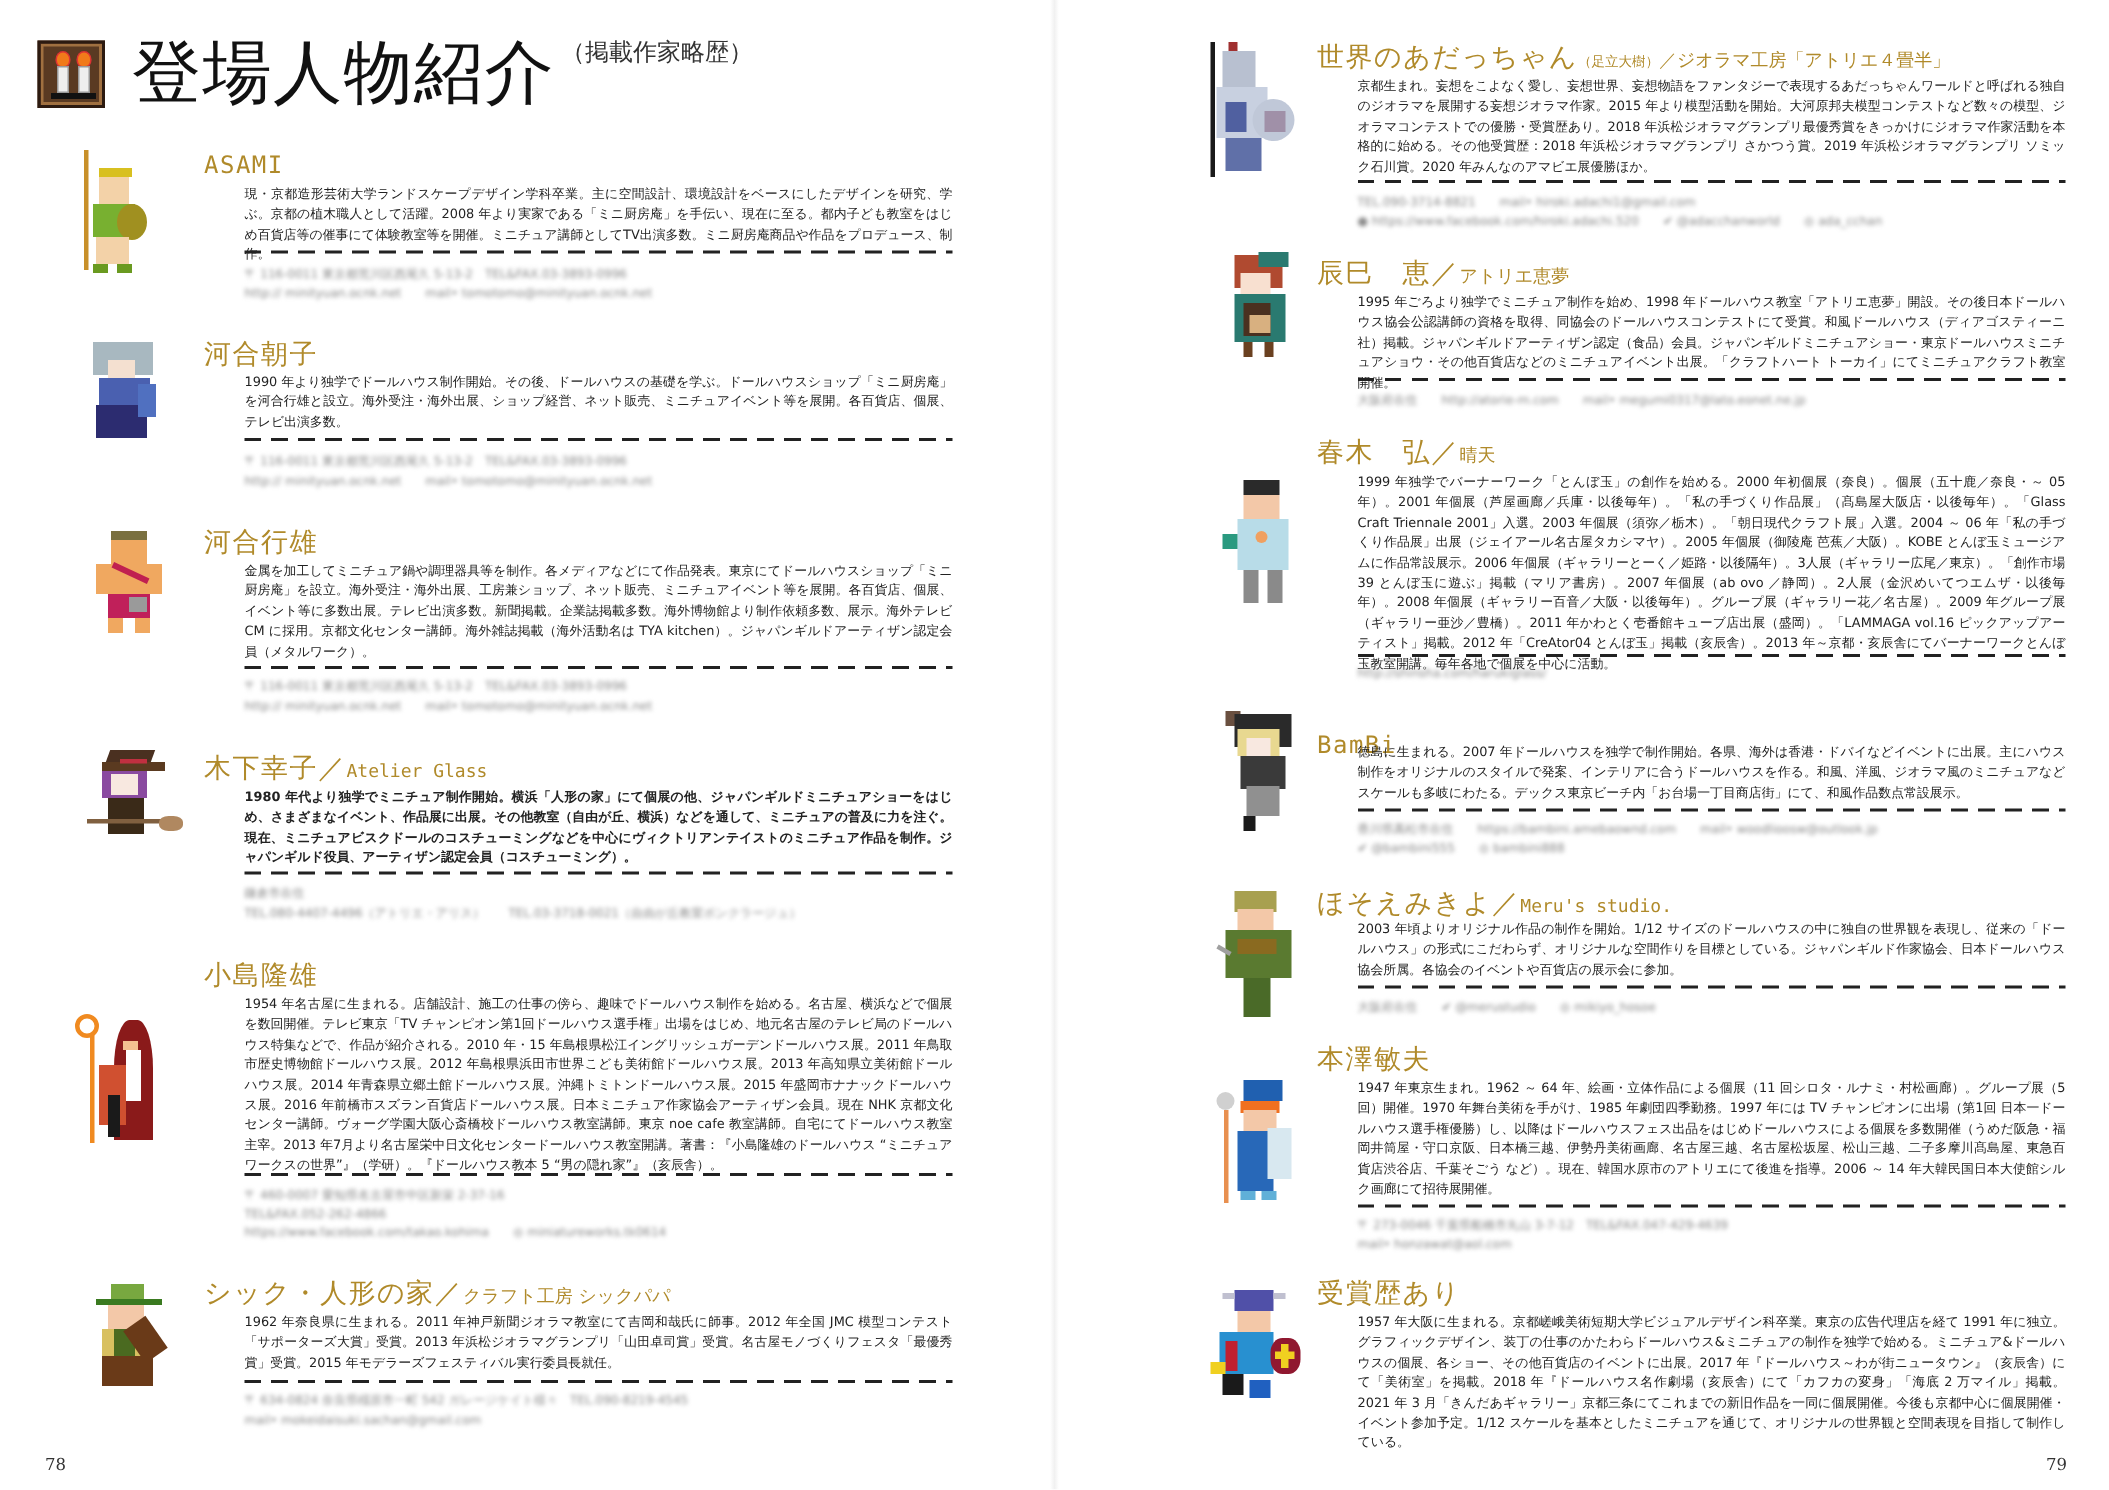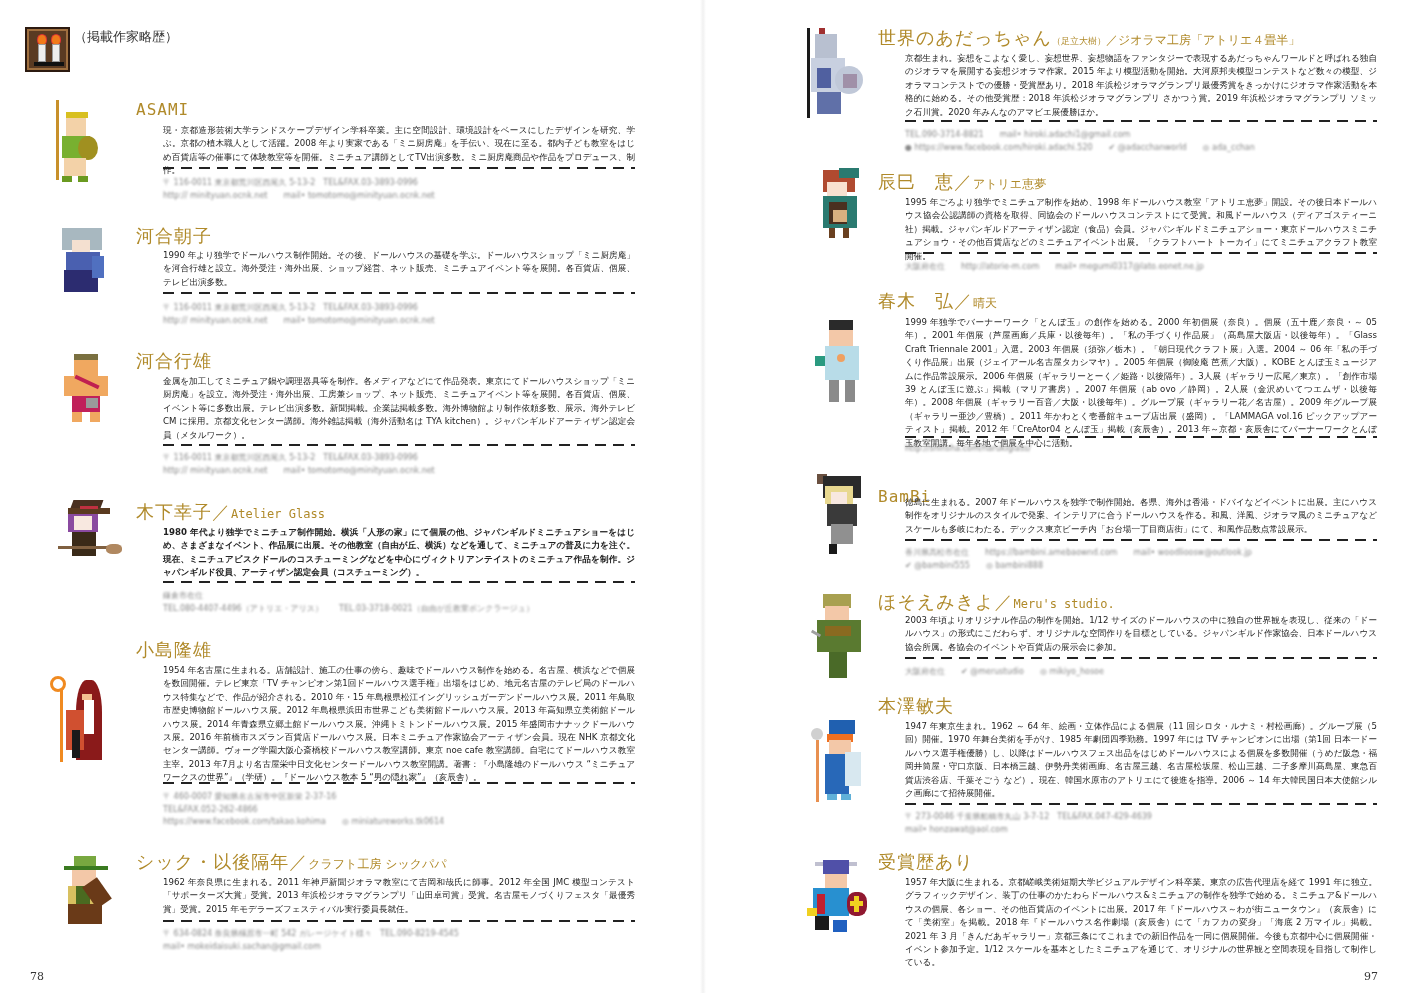--- a/index.html
+++ b/index.html
@@ -17,21 +17,21 @@
   .header-icon { width: 45px; height: 45px; background: #5a3a22; border: 2px solid #2c1a10;
                  box-shadow: inset 0 0 0 2px #a07040; position: relative; }
   .candle { position: absolute; bottom: 8px; width: 8px; height: 18px; background: #eee; border: 1px solid #999; }
   .candle.c1 { left: 11px; } .candle.c2 { left: 25px; }
   .flame { position: absolute; bottom: 26px; width: 8px; height: 9px; background: #f07a1a;
            border-radius: 50% 50% 40% 40%; box-shadow: 0 0 0 1px #d33; }
   .flame.f1 { left: 11px; } .flame.f2 { left: 25px; }
   .candle-base { position: absolute; bottom: 4px; left: 7px; width: 30px; height: 4px; background: #111; }
   .header-title { font-family: "DejaVu Sans Mono", monospace; font-size: 46px; font-weight: 300; letter-spacing: 1px;
                   color: #111; margin-left: 18px; line-height: 48px; }
-  .header-sub { font-size: 13px; color: #333; margin-left: 4px; margin-bottom: 26px; }
+  .header-sub { font-size: 16px; color: #333; margin-left: 4px; margin-bottom: 26px; }
 
   
   .entry { position: absolute; }
   .avatar { position: absolute; width: 70px; height: 90px; }
   .name-line { position: absolute; white-space: nowrap; color: #b08a2a; }
   .name { font-size: 18px; letter-spacing: 1px; }
   .name.mono { font-family: "DejaVu Sans Mono", monospace; font-size: 16px; }
   .name-sub { font-size: 12px; text-align: center; }
   .name-sub.mono { font-family: "DejaVu Sans Mono", monospace; font-size: 12px; }
   .name-note { font-size: 9px; }
@@ -52,20 +52,21 @@
 <div class="page page-left">
 
   <div class="header">
     <div class="header-icon">
       <div class="flame f1"></div>
       <div class="flame f2"></div>
       <div class="candle c1"></div>
       <div class="candle c2"></div>
       <div class="candle-base"></div>
     </div>
+    <span class="header-title">登場人物紹介</span>
     <span class="header-sub">（掲載作家略歴）</span>
   </div>
 
   <div class="entry" style="left:0;top:0;">
     <div class="avatar" style="left:48px;top:100px;">
       <div class="px" style="left:8px;top:0;width:3px;height:80px;background:#c8902a;"></div>
       <div class="px" style="left:18px;top:12px;width:22px;height:6px;background:#d8c020;"></div>
       <div class="px" style="left:18px;top:18px;width:20px;height:18px;background:#f3d2a8;"></div>
       <div class="px" style="left:14px;top:36px;width:28px;height:22px;background:#78b030;"></div>
       <div class="px" style="left:30px;top:36px;width:20px;height:24px;background:#a09020;border-radius:50%;"></div>
@@ -173,21 +174,21 @@
     <div class="avatar" style="left:58px;top:856px;">
       <div class="px" style="left:6px;top:10px;width:44px;height:4px;background:#3a7a20;"></div>
       <div class="px" style="left:16px;top:0;width:22px;height:10px;background:#78a840;"></div>
       <div class="px" style="left:14px;top:14px;width:24px;height:16px;background:#f3c8a8;"></div>
       <div class="px" style="left:10px;top:30px;width:30px;height:18px;background:#d8c060;"></div>
       <div class="px" style="left:18px;top:30px;width:14px;height:18px;background:#4a6a20;"></div>
       <div class="px" style="left:30px;top:24px;width:18px;height:26px;background:#6a3a18;transform:rotate(-35deg);"></div>
       <div class="px" style="left:10px;top:48px;width:34px;height:20px;background:#6a3a18;"></div>
     </div>
     <div class="name-line" style="left:136px;top:850px;">
-      <span class="name">シック・以後隔年／</span><span class="name-sub">クラフト工房 シックパパ</span>
+      <span class="name">シック・人形の家／</span><span class="name-sub">クラフト工房 シックパパ</span>
     </div>
     <div class="bio" style="left:163px;top:876px;width:472px;">1962 年奈良県に生まれる。2011 年神戸新聞ジオラマ教室にて吉岡和哉氏に師事。2012 年全国 JMC 模型コンテスト「サポーターズ大賞」受賞。2013 年浜松ジオラマグランプリ「山田卓司賞」受賞。名古屋モノづくりフェスタ「最優秀賞」受賞。2015 年モデラーズフェスティバル実行委員長就任。</div>
     <div class="dash" style="left:163px;top:920px;width:472px;"></div>
     <div class="contact" style="left:163px;top:928px;">
       <div>〒 634-0824 奈良県橿原市一町 542 ガレージケイト様々　TEL.090-8219-4545</div>
       <div>mail• mokeidaisuki.sachan@gmail.com</div>
     </div>
   </div>
 
   <div class="pagenum" style="left:30px;">78</div>
@@ -337,14 +338,14 @@
       <div class="px" style="left:8px;top:56px;width:14px;height:14px;background:#1a1a1a;"></div>
       <div class="px" style="left:26px;top:60px;width:14px;height:12px;background:#2060c0;"></div>
       <div class="px" style="left:0;top:48px;width:10px;height:8px;background:#f0d020;"></div>
     </div>
     <div class="name-line" style="left:175px;top:850px;">
       <span class="name">受賞歴あり</span>
     </div>
     <div class="bio" style="left:202px;top:876px;width:472px;">1957 年大阪に生まれる。京都嵯峨美術短期大学ビジュアルデザイン科卒業。東京の広告代理店を経て 1991 年に独立。グラフィックデザイン、装丁の仕事のかたわらドールハウス&amp;ミニチュアの制作を独学で始める。ミニチュア&amp;ドールハウスの個展、各ショー、その他百貨店のイベントに出展。2017 年『ドールハウス～わが街ニュータウン』（亥辰舎）にて「美術室」を掲載。2018 年『ドールハウス名作劇場（亥辰舎）にて「カフカの変身」「海底 2 万マイル」掲載。2021 年 3 月「きんだあギャラリー」京都三条にてこれまでの新旧作品を一同に個展開催。今後も京都中心に個展開催・イベント参加予定。1/12 スケールを基本としたミニチュアを通じて、オリジナルの世界観と空間表現を目指して制作している。</div>
   </div>
 
-  <div class="pagenum" style="left:661px;">97</div>
+  <div class="pagenum" style="left:661px;">79</div>
 </div>
 
 </body></html>

